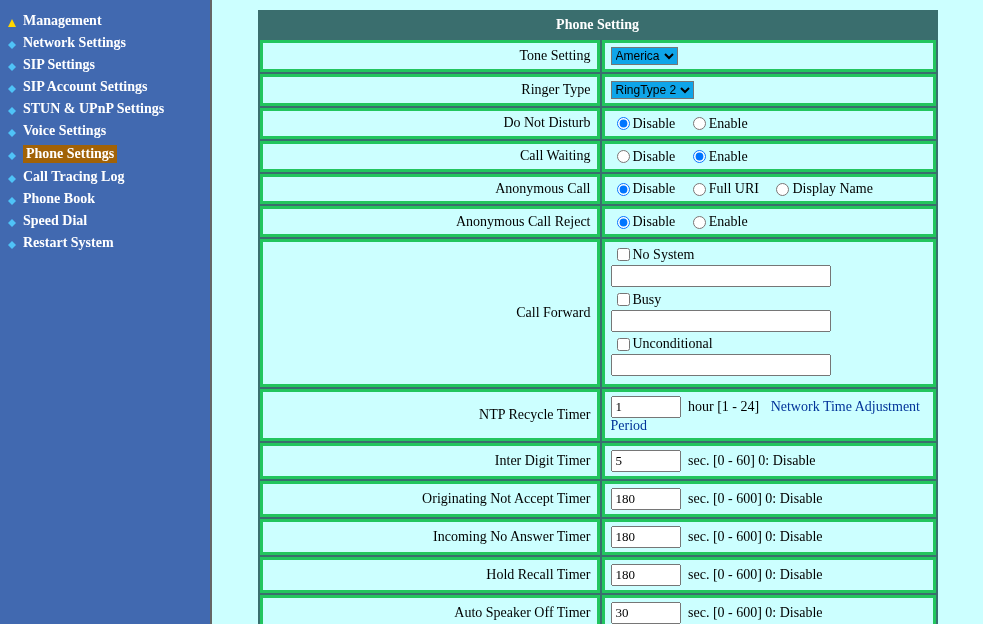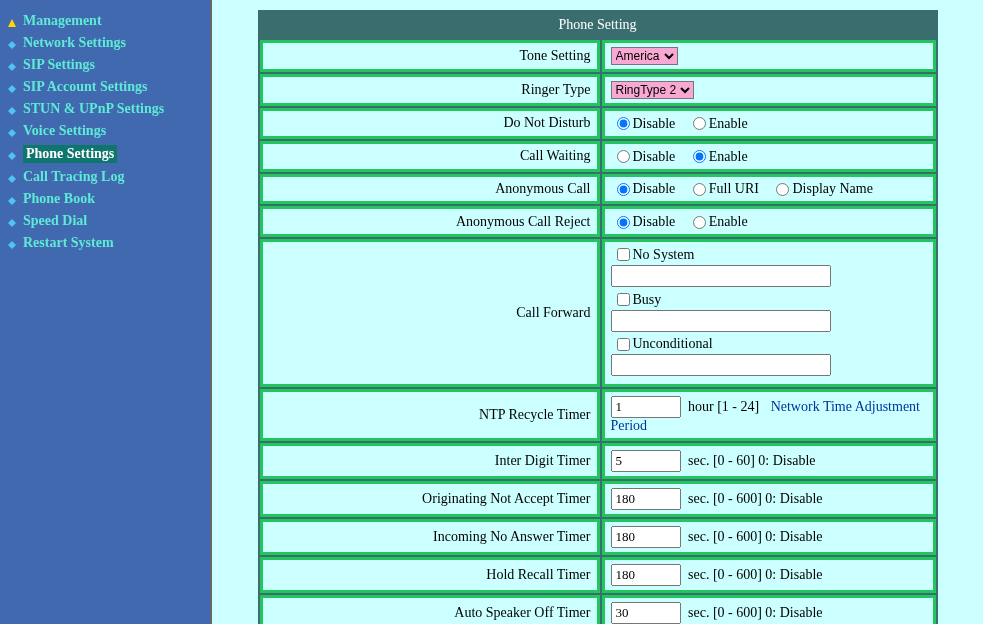--- a/index.html
+++ b/index.html
@@ -27,26 +27,26 @@
   padding: 3px 2px;
   cursor: pointer;
 }
 .nav-bullet {
   width: 10px;
   height: 10px;
   margin-right: 6px;
   display: inline-block;
 }
 .nav-label {
-  color: #5eead4;
+  color: #ffffff;
   font-weight: bold;
   font-size: 14px;
 }
 .nav-label.active {
-  background: #0f766e;
+  background: #a16207;
   color: #ffffff;
   padding: 1px 3px;
 }
 .main {
   flex: 1;
   background: #ccffff;
   border-left: 2px solid #666;
   padding: 10px 20px;
   overflow: auto;
 }
@@ -59,37 +59,37 @@
 }
 .form-table td {
   background: #ccffff;
   border: 3px solid #22c55e;
   padding: 4px 6px;
   vertical-align: middle;
 }
 .form-table td.section-header {
   background: #3a6e6e;
   color: #ffffff;
-  font-weight: normal;
+  font-weight: bold;
   text-align: center;
   padding: 5px;
   border: none;
 }
 .form-table td.label-cell {
   text-align: right;
   width: 340px;
   color: #000;
 }
 .form-table td.value-cell {
   text-align: left;
 }
 select {
   font-family: Arial, sans-serif;
   font-size: 12px;
-  background: #f9a8d4;
+  background: #0ea5e9;
 }
 input[type="text"] {
   font-family: "Times New Roman", serif;
   font-size: 13px;
   padding: 1px 3px;
 }
 input[type="radio"], input[type="checkbox"] {
   margin: 0 3px 0 6px;
   vertical-align: middle;
 }

